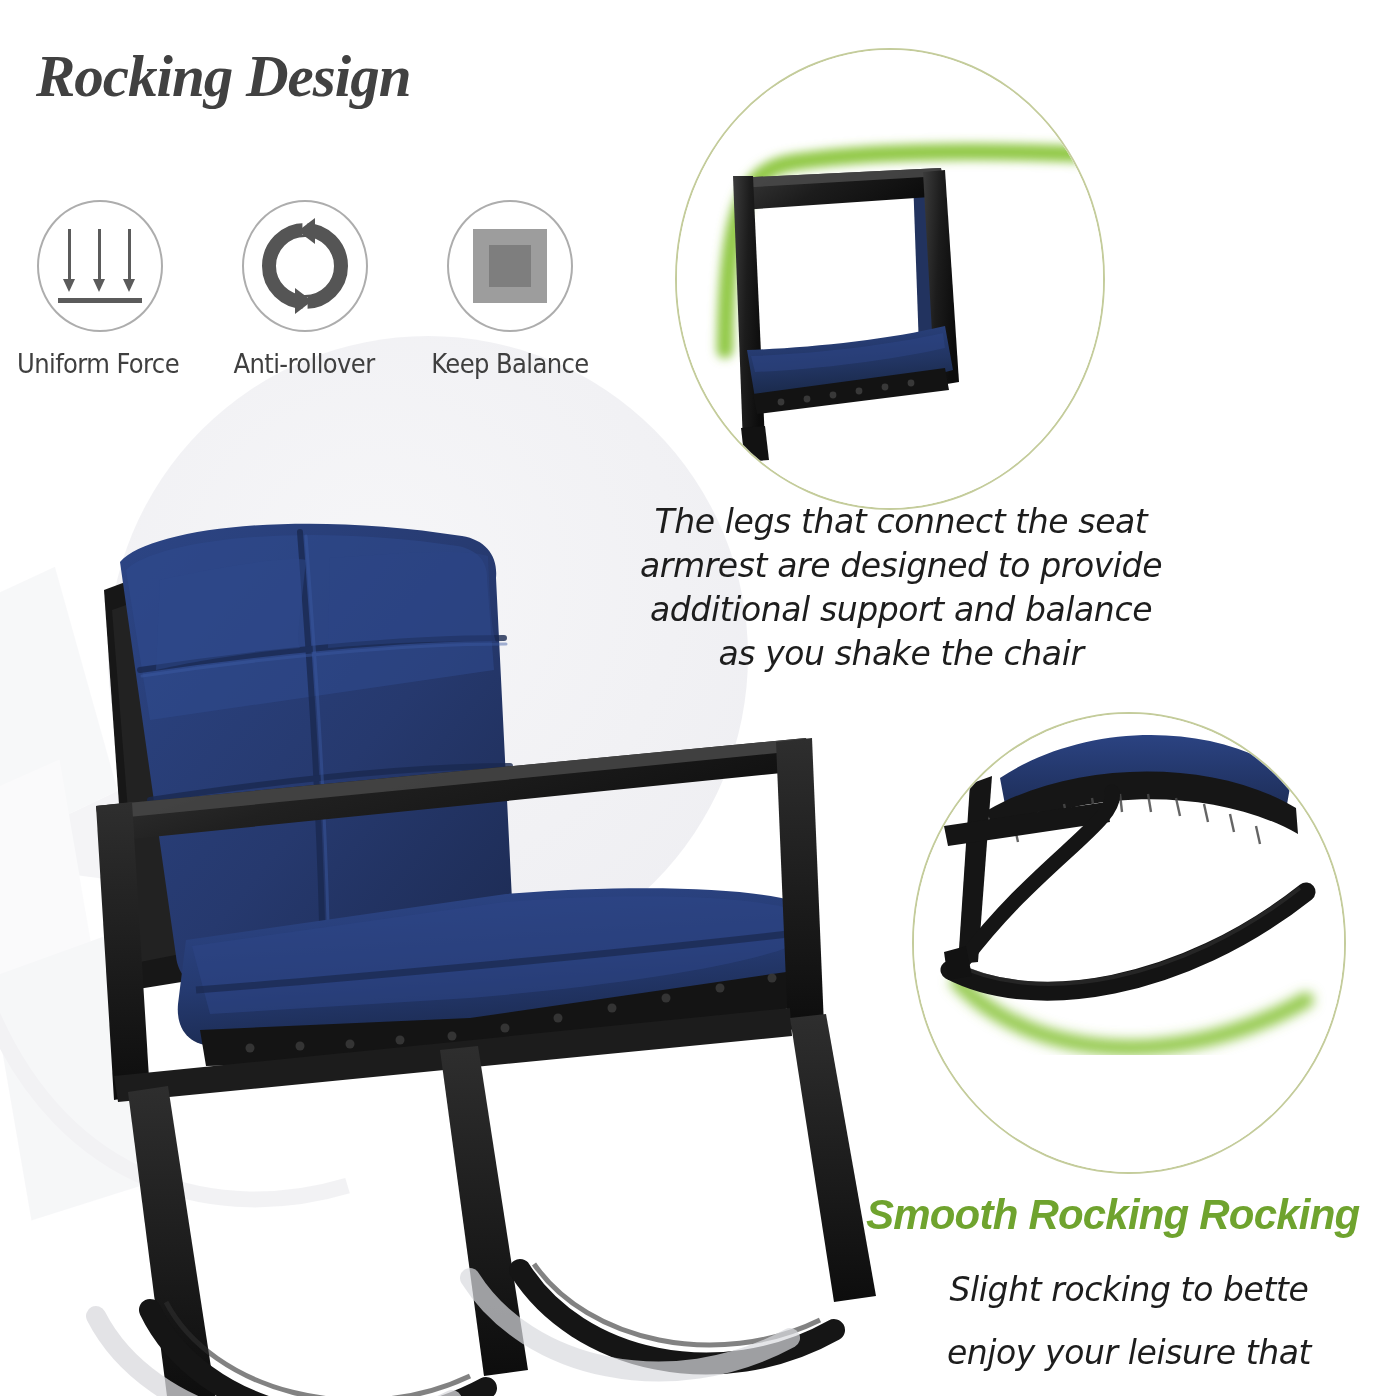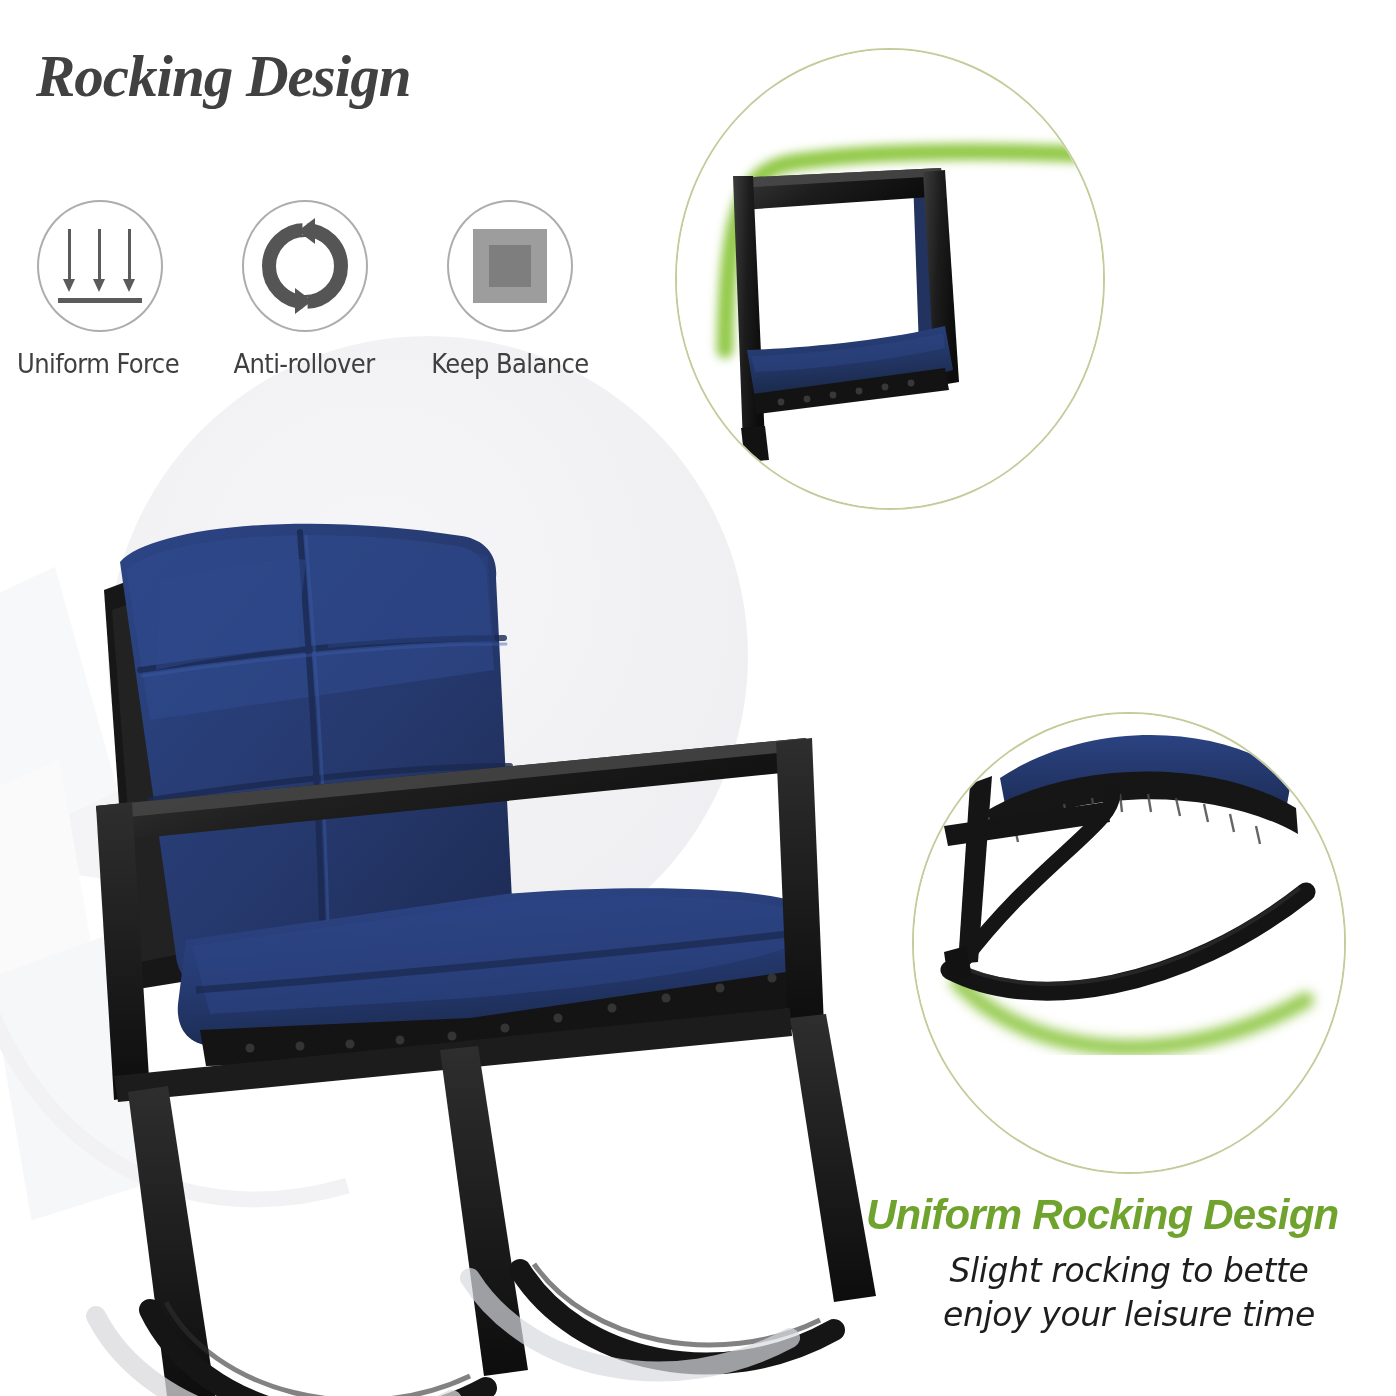--- a/index.html
+++ b/index.html
@@ -82,21 +82,21 @@
   .green-head{
     position:absolute;left:866px;top:1191px;width:530px;
     font-family:"Liberation Sans",sans-serif;font-weight:bold;font-style:italic;
     font-size:42px;color:#6fa32e;white-space:nowrap;letter-spacing:-0.8px;
   }
   .green-sub{
     position:absolute;left:866px;top:1249px;width:526px;text-align:center;
     font-family:"DejaVu Sans",sans-serif;font-style:italic;font-size:33px;line-height:1.34;
     color:#1d1d1d;letter-spacing:-0.4px;
   }
-  .green-sub div{white-space:nowrap;}
+  .green-sub div{white-space:nowrap;margin-top:19px;}
 
   
   .chair-wrap{position:absolute;left:0;top:470px;width:880px;height:926px;}
   .ghost{opacity:.32;}
 </style>
 </head>
 <body>
 
 <div id="stage">
 
@@ -232,20 +232,26 @@
       <path d="M150 840 C200 944 360 986 486 918" stroke="#151515" stroke-width="22" fill="none" stroke-linecap="round"></path>
       <path d="M166 832 C212 920 356 960 470 906" stroke="#2e2e2e" stroke-width="5" fill="none" opacity=".6"></path>
       <path d="M520 800 C578 892 720 924 834 860" stroke="#151515" stroke-width="22" fill="none" stroke-linecap="round"></path>
       <path d="M534 794 C588 872 718 900 820 850" stroke="#2e2e2e" stroke-width="5" fill="none" opacity=".6"></path>
 
       <path d="M96 846 C150 952 320 996 452 930" stroke="#d9dade" stroke-width="20" fill="none" stroke-linecap="round" opacity=".75"></path>
       <path d="M470 808 C528 900 672 932 790 868" stroke="#d9dade" stroke-width="20" fill="none" stroke-linecap="round" opacity=".7"></path>
     </svg>
   </div>
 
+  <div class="mid-text">
+    <div>The legs that connect the seat</div>
+    <div>armrest are designed to provide</div>
+    <div>additional support and balance</div>
+    <div>as you shake the chair</div>
+  </div>
 
   <div class="inset inset-top">
     <svg width="430" height="462" viewBox="0 0 430 462" xmlns="http://www.w3.org/2000/svg">
       <defs>
         <linearGradient id="mtl2" x1="0" y1="0" x2="1" y2="0.3">
           <stop offset="0%" stop-color="#3c3c3c"></stop>
             <stop offset="50%" stop-color="#1c1c1c"></stop>
             <stop offset="100%" stop-color="#0c0c0c"></stop>
         </linearGradient>
         <linearGradient id="nvy2" x1="0" y1="0" x2="0.2" y2="1">
@@ -327,19 +333,19 @@
 
       <path d="M50 246 C124 148 206 106 198 78" stroke="#151515" stroke-width="15" fill="none" stroke-linecap="round"></path>
 
       <path d="M36 256 C120 300 268 276 392 178" stroke="#141414" stroke-width="19" fill="none" stroke-linecap="round"></path>
       <path d="M42 250 C124 292 266 268 386 174" stroke="#333333" stroke-width="4" fill="none" opacity=".55"></path>
 
       <path d="M30 238 L52 232 L58 262 L34 266 Z" fill="#121212"></path>
     </svg>
   </div>
 
-  <div class="green-head">Uniform Rocking Design</div>
+  <div class="green-head">Smooth Rocking Rocking</div>
   <div class="green-sub">
     <div>Slight rocking to bette</div>
-    <div>enjoy your leisure time</div>
+    <div>enjoy your leisure that</div>
   </div>
 
 </div>
 
 </body></html>

